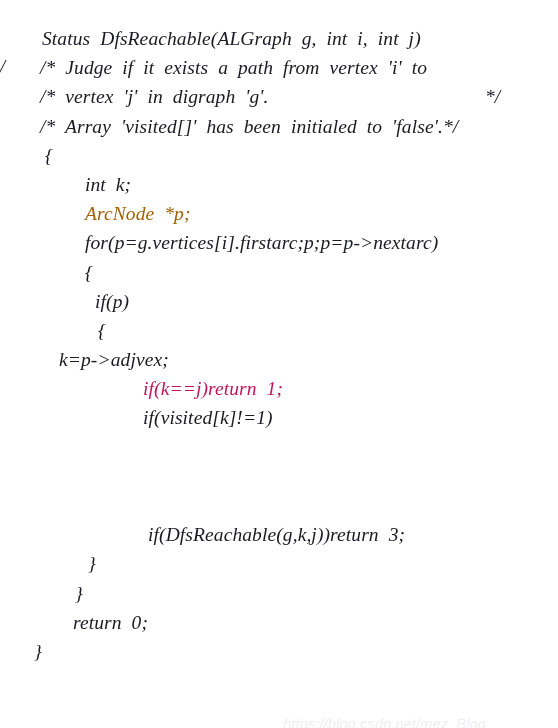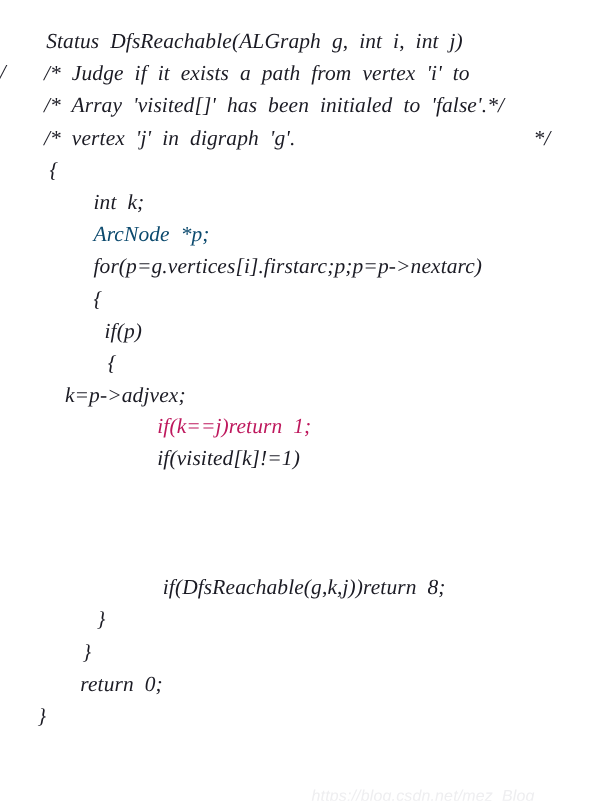--- a/index.html
+++ b/index.html
@@ -85,36 +85,36 @@
   }
 </style>
 </head>
 <body>
 
 <div id="page" style="background: rgb(255, 255, 255);">
 
   <div id="code-listing">
       <div class="code-line" style="color: rgb(27, 27, 36);"><span class="txt" style="padding-left: 42px;">Status  DfsReachable(ALGraph  g,  int  i,  int  j)</span></div>
       <div class="code-line" style="color: rgb(27, 27, 36);"><span class="txt" style="padding-left: 40px;">/*  Judge  if  it  exists  a  path  from  vertex  'i'  to</span><span class="overstrike"><span class="over">*/</span></span></div>
+      <div class="code-line" style="color: rgb(27, 27, 36);"><span class="txt" style="padding-left: 40px;">/*  vertex  'j'  in  digraph  'g'.</span><span class="tail-comment" style="left: 485px;">*/</span></div>
       <div class="code-line" style="color: rgb(27, 27, 36);"><span class="txt" style="padding-left: 40px;">/*  Array  'visited[]'  has  been  initialed  to  'false'.*/</span></div>
-      <div class="code-line" style="color: rgb(27, 27, 36);"><span class="txt" style="padding-left: 40px;">/*  vertex  'j'  in  digraph  'g'.</span><span class="tail-comment" style="left: 485px;">*/</span></div>
       <div class="code-line" style="color: rgb(27, 27, 36);"><span class="txt" style="padding-left: 45px;">{</span></div>
       <div class="code-line" style="color: rgb(27, 27, 36);"><span class="txt" style="padding-left: 85px;">int  k;</span></div>
-      <div class="code-line" style="color: #0c4a6e;"><span class="txt" style="padding-left: 85px;">ArcNode  *p;</span></div>
+      <div class="code-line" style="color: #a16207;"><span class="txt" style="padding-left: 85px;">ArcNode  *p;</span></div>
       <div class="code-line" style="color: rgb(27, 27, 36);"><span class="txt" style="padding-left: 85px;">for(p=g.vertices[i].firstarc;p;p=p-&gt;nextarc)</span></div>
       <div class="code-line" style="color: rgb(27, 27, 36);"><span class="txt" style="padding-left: 85px;">{</span></div>
       <div class="code-line" style="color: rgb(27, 27, 36);"><span class="txt" style="padding-left: 95px;">if(p)</span></div>
       <div class="code-line" style="color: rgb(27, 27, 36);"><span class="txt" style="padding-left: 98px;">{</span></div>
       <div class="code-line" style="color: rgb(27, 27, 36);"><span class="txt" style="padding-left: 59px;">k=p-&gt;adjvex;</span></div>
       <div class="code-line" style="color: #be185d;"><span class="txt" style="padding-left: 143px;">if(k==j)return  1;</span></div>
       <div class="code-line" style="color: rgb(27, 27, 36);"><span class="txt" style="padding-left: 143px;">if(visited[k]!=1)</span></div>
       <div class="code-line blank"><span class="txt" style="padding-left: 0px;"></span></div>
       <div class="code-line blank"><span class="txt" style="padding-left: 0px;"></span></div>
       <div class="code-line blank"><span class="txt" style="padding-left: 0px;"></span></div>
-      <div class="code-line" style="color: rgb(27, 27, 36);"><span class="txt" style="padding-left: 148px;">if(DfsReachable(g,k,j))return  8;</span></div>
+      <div class="code-line" style="color: rgb(27, 27, 36);"><span class="txt" style="padding-left: 148px;">if(DfsReachable(g,k,j))return  3;</span></div>
       <div class="code-line" style="color: rgb(27, 27, 36);"><span class="txt" style="padding-left: 88px;">}</span></div>
       <div class="code-line" style="color: rgb(27, 27, 36);"><span class="txt" style="padding-left: 75px;">}</span></div>
       <div class="code-line" style="color: rgb(27, 27, 36);"><span class="txt" style="padding-left: 73px;">return  0;</span></div>
       <div class="code-line" style="color: rgb(27, 27, 36);"><span class="txt" style="padding-left: 34px;">}</span></div>
     </div>
 
   <div id="watermark" style="color: rgb(238, 238, 240);">https://blog.csdn.net/mez_Blog</div>
 
 </div>
 

